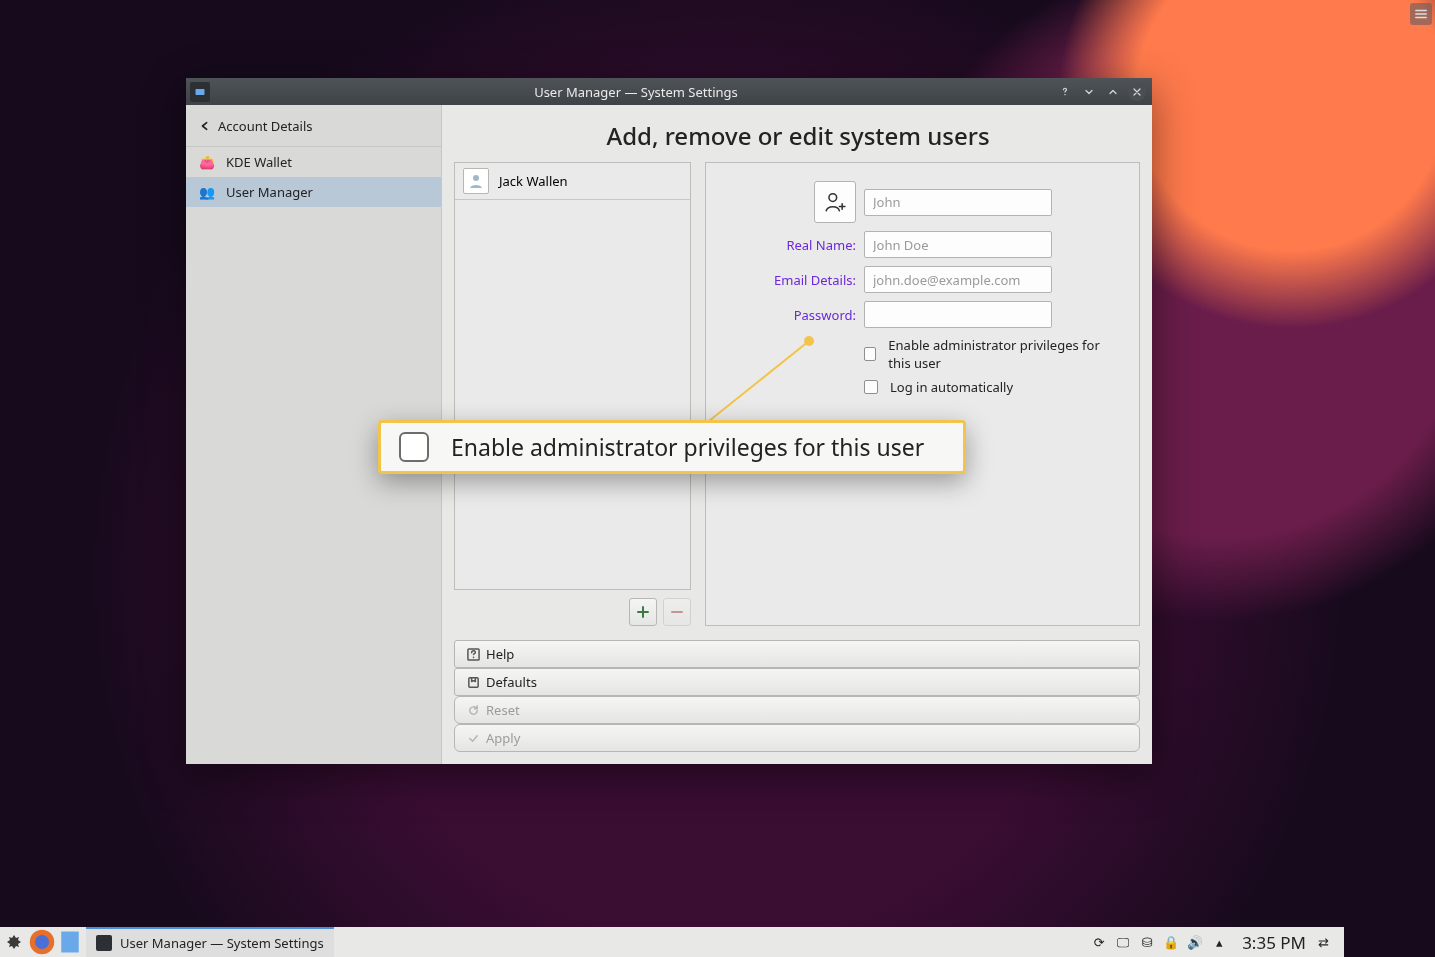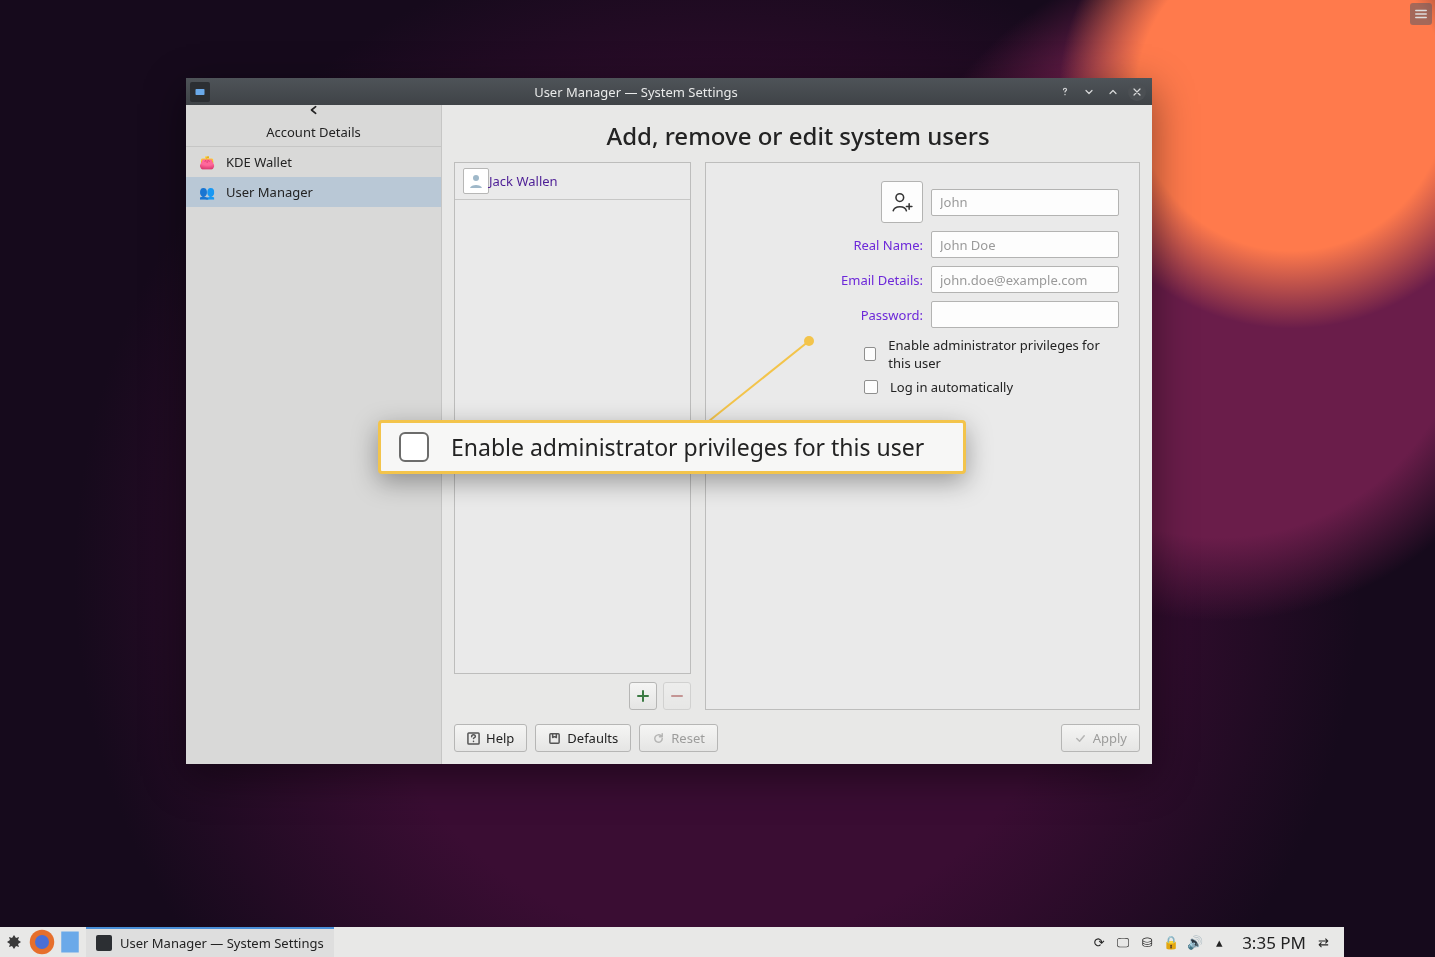--- a/index.html
+++ b/index.html
@@ -37,67 +37,67 @@
   .titlebar .wbtns{ display:flex; gap:6px; padding-right:6px; }
   .wbtn{ width:18px; height:18px; border-radius:9px; display:flex;align-items:center;justify-content:center; }
   .wbtn svg{ width:12px;height:12px; stroke:#d8d9da; fill:none; stroke-width:1.6;}
   .wbtn.close{ background:#4b4f53; }
 
   .winbody{ height:calc(100% - 27px); display:flex; }
 
   
   .sidebar{ width:256px; background:#d9d9d8; border-right:1px solid #c6c6c5; }
   .crumb{ height:42px; display:flex; align-items:center; gap:8px; padding:0 14px;
-          font-size:13px; color:#232323; border-bottom:1px solid #c6c6c5;flex-direction:column;}
+          font-size:13px; color:#232323; border-bottom:1px solid #c6c6c5;}
   .crumb svg{ width:10px;height:10px; stroke:#232323; fill:none; stroke-width:2;}
   .side-item{ height:30px; display:flex; align-items:center; gap:10px; padding:0 12px;
               font-size:13px; color:#232323;}
   .side-item .ico{ width:18px; text-align:center; }
   .side-item.active{ background:#b9c8d6; }
 
   
   .main{ flex:1; padding:10px 12px 12px 12px; display:flex; flex-direction:column; }
   .page-title{ font-size:24px; font-weight:500; color:#232323; margin:4px 0 10px 2px;text-align:center;}
   .columns{ flex:1; display:flex; gap:14px; }
 
   
   .ucol{ width:237px; display:flex; flex-direction:column; }
   .ulist{ flex:1; border:1px solid #bdbdbc; background:#eaeaea; }
-  .uitem{ height:37px; display:flex; align-items:center; padding:0 8px;
-          font-size:13px; color:#4c1d95; border-bottom:1px solid #c7c7c6;}
+  .uitem{ height:37px; display:flex; align-items:center; gap:10px; padding:0 8px;
+          font-size:13px; color:#000000; border-bottom:1px solid #c7c7c6;}
   .uitem.sel{ background:#9db8cf; }
   .avatar{ width:26px;height:26px;border:1px solid #b7b7b6;background:#fff;border-radius:2px;
            display:flex;align-items:center;justify-content:center;}
   .avatar svg{width:16px;height:16px;}
   .urow-btns{ display:flex; justify-content:flex-end; gap:6px; margin-top:8px;}
   .sqbtn{ width:28px;height:28px;border:1px solid #b6b6b5;border-radius:3px;
           background:linear-gradient(#f5f5f4,#e5e5e4); display:flex;align-items:center;justify-content:center;}
   .sqbtn.disabled{ opacity:.45; }
   .sqbtn svg{width:12px;height:12px;stroke:#3b7a43;stroke-width:2;fill:none;}
   .sqbtn.minus svg{stroke:#9a3232;}
 
   
   .fcol{ flex:1; border:1px solid #bdbdbc; background:#eaeaea; padding:18px 20px 0 20px; }
-  .frow{ display:flex; align-items:center; gap:8px; margin-bottom:8px;justify-content:flex-end;}
+  .frow{ display:flex; align-items:center; gap:8px; margin-bottom:8px;}
   .flabel{ width:130px; text-align:right; font-size:13px; color:#6d28d9;}
   .finput{ flex:1; max-width:188px; height:27px; border:1px solid #b3b3b2; border-radius:2px;
            background:#fdfdfd; padding:0 8px; font-size:13px; color:#232323;}
   .finput::placeholder{ color:#9a9a9a; }
   .avatarbtn{ width:42px;height:42px;border:1px solid #b3b3b2;border-radius:3px;background:#fdfdfd;
               display:flex;align-items:center;justify-content:center; margin-left:88px;}
   .chk{ width:14px;height:14px;border:1px solid #8f8f8e;border-radius:2px;background:#fdfdfd;}
   .chkrow{ display:flex; align-items:center; gap:12px; margin:6px 0 2px 138px; position:relative;}
   .chkrow span{ font-size:13px; color:#232323; }
 
   
-  .bbar{ display:flex; gap:8px; margin-top:14px;}
+  .bbar{ display:flex; margin-top:14px;flex-direction:column;}
   .btn{ height:28px; padding:0 12px; border:1px solid #b6b6b5; border-radius:3px;
         background:linear-gradient(#f5f5f4,#e5e5e4); font-size:13px; color:#232323;
         display:flex; align-items:center; gap:6px;}
-  .btn.disabled{ color:#9c9c9b; }
+  .btn.disabled{ color:#9c9c9b;border-radius:6px; }
   .btn svg{width:13px;height:13px;stroke:#555;fill:none;stroke-width:1.6;}
   .btn.disabled svg{stroke:#b5b5b4;}
   .bbar .spacer{ flex:1; }
 
   
   .callout-line{ position:absolute; left:679px; top:335px; width:180px; height:110px; pointer-events:none;}
   .callout{
     position:absolute; left:378px; top:420px; width:588px; height:54px;
     background:#f7f7f6; border:3px solid #f3c44b; border-radius:4px;
     box-shadow:0 8px 26px rgba(0,0,0,.35);

